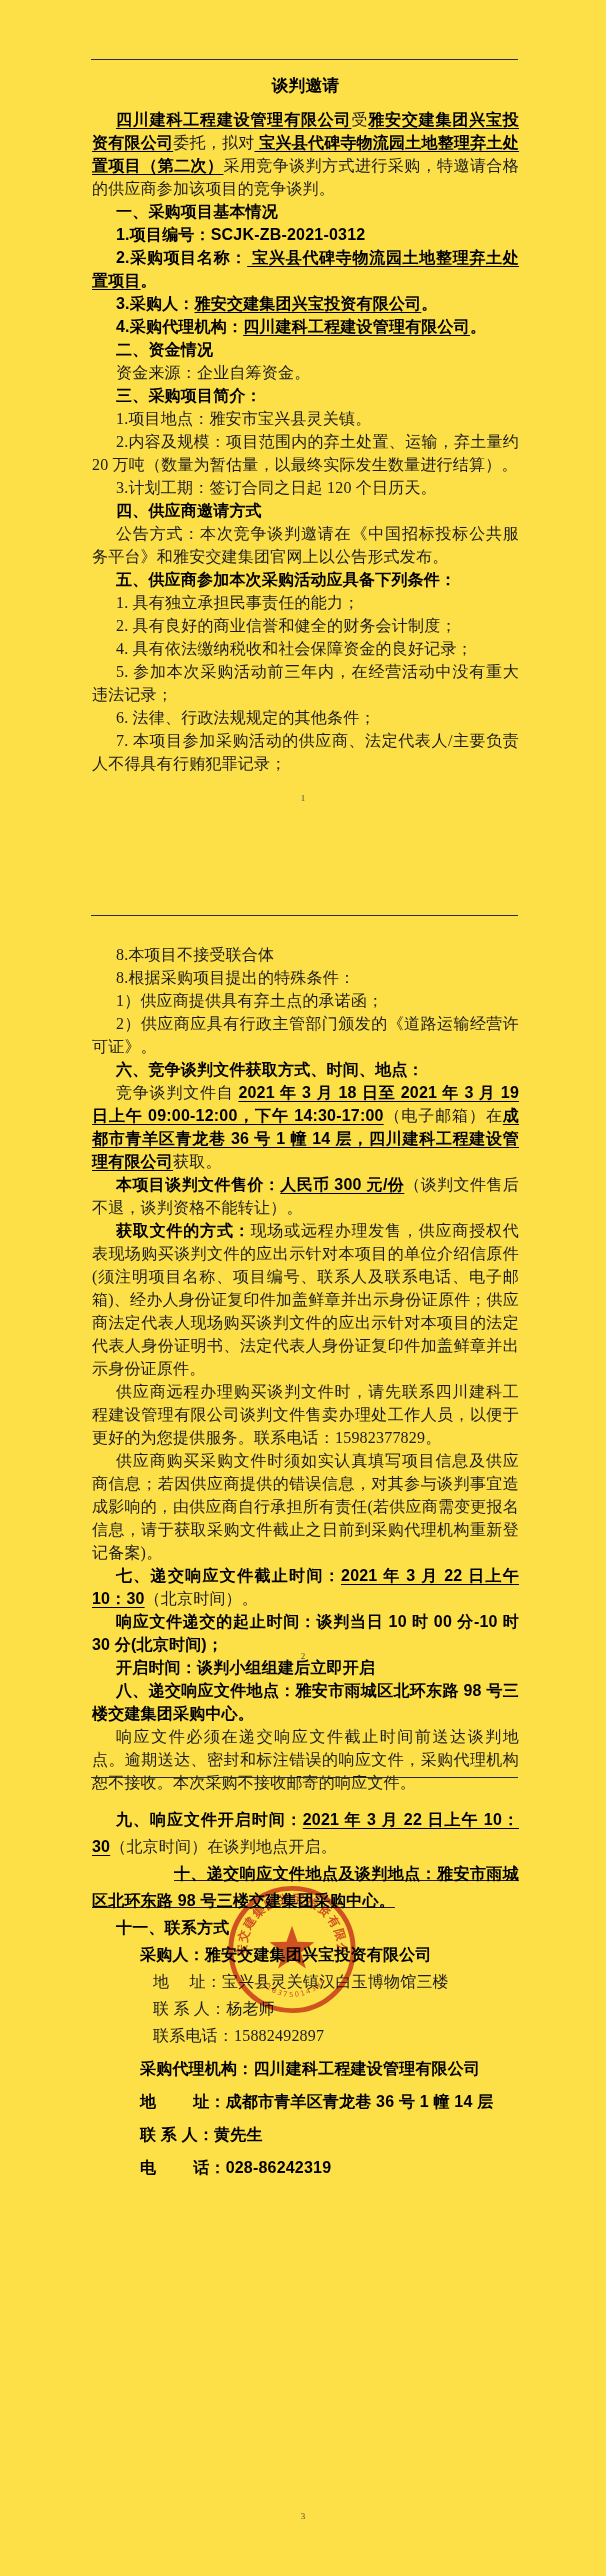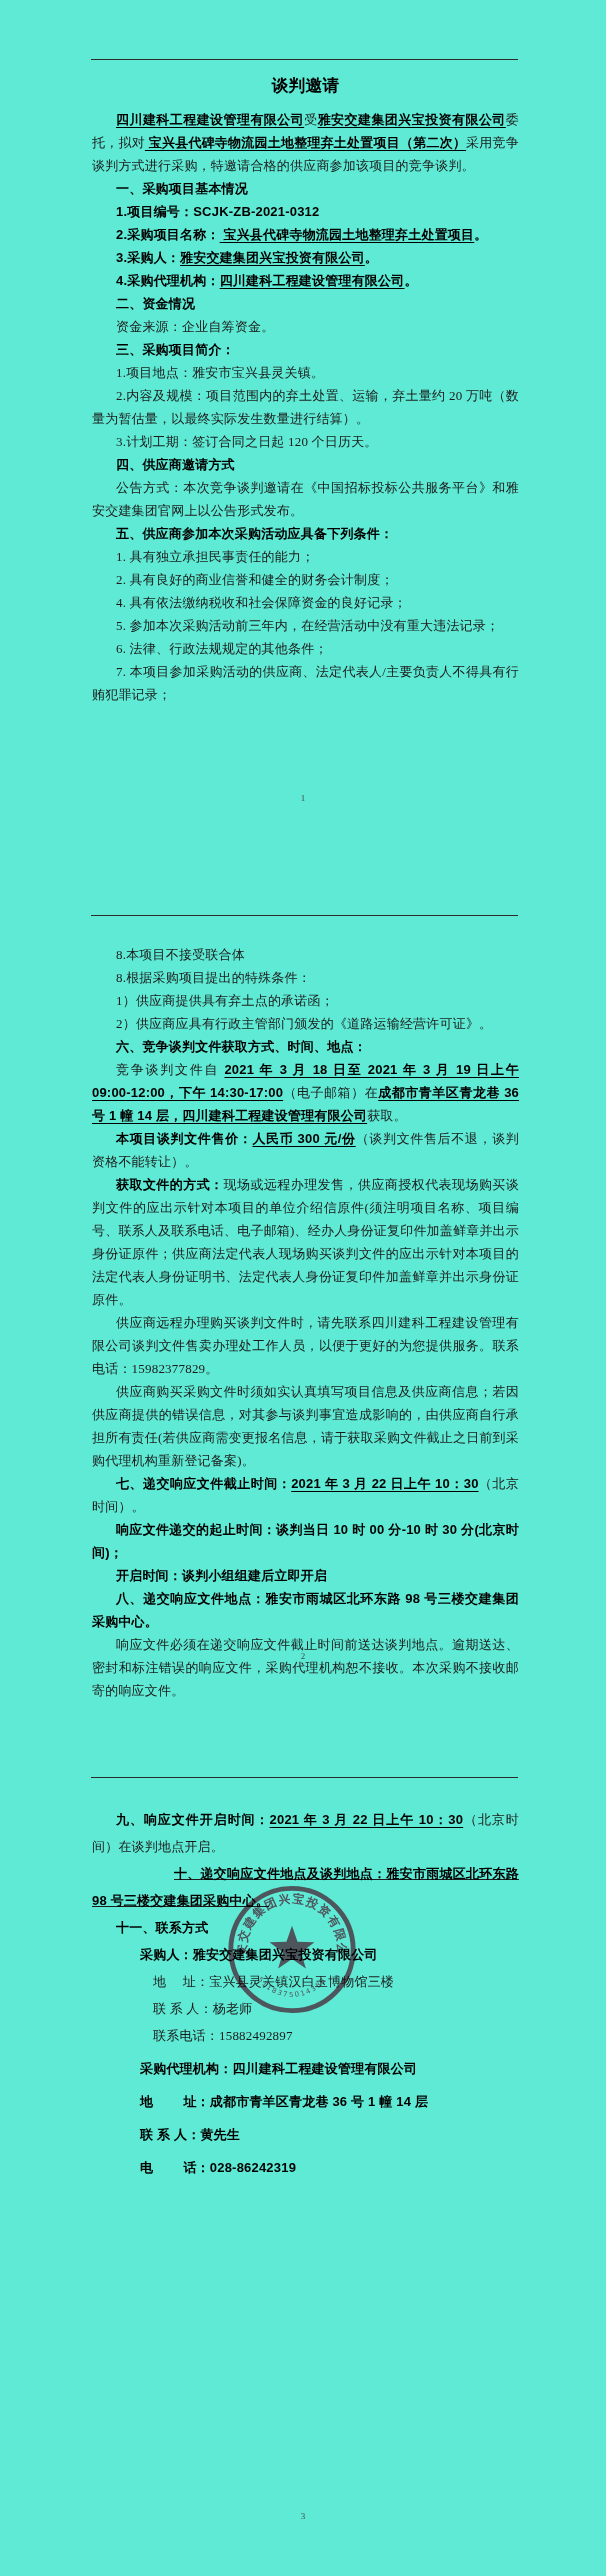--- a/index.html
+++ b/index.html
@@ -1,30 +1,30 @@
 <!DOCTYPE html>
 <html style="font-size:12px"><head>
 <meta charset="utf-8">
 <style>
   html,body{margin:0;padding:0;background:#ffffff;}
-  .doc{position:relative;width:606px;height:2576px;background:#5eead4;overflow:hidden;
+  .doc{position:relative;width:606px;height:2576px;background:#fde047;overflow:hidden;
        font-family:"Liberation Serif","DejaVu Serif",serif;}
   .page{position:absolute;left:0;width:606px;}
   .page-1{top:0;height:858px;}
   .page-2{top:858px;height:858px;padding-left:47px;}
   .page-3{top:1717px;height:859px;}
   .rule{position:absolute;left:91px;width:427px;border-top:1.5px solid #2b2b2b;height:0;}
   .page-1 .rule{top:59px;}
   .page-2 .rule{top:57px;}
   .page-3 .rule{top:60px;}
   .content{position:absolute;left:92px;width:427px;}
   .page-1 .content{top:70px;}
   .page-2 .content{top:85px;}
   .page-3 .content{top:89px;}
-  .para{margin:0;font-size:13px;line-height:23px;text-align:justify;color:#1b1b1b;
+  .para{margin:0;font-size:16px;line-height:23px;text-align:justify;color:#1b1b1b;
         letter-spacing:0.2px;}
   .page-3 .para{line-height:27px;}
   .title{text-align:center;text-indent:0;font-size:16.7px;line-height:32px;margin-bottom:6px;
          font-weight:bold;color:#000;font-family:"Liberation Sans","DejaVu Sans",sans-serif;}
   .indent{text-indent:24px;}
   .hang{text-indent:82px;text-decoration:underline;}
   .ml1{margin-left:48px;}
   .ml2{margin-left:61px;}
   .gap{margin-top:6px;}
   .b{font-weight:bold;color:#000;font-family:"Liberation Sans","DejaVu Sans",sans-serif;}

